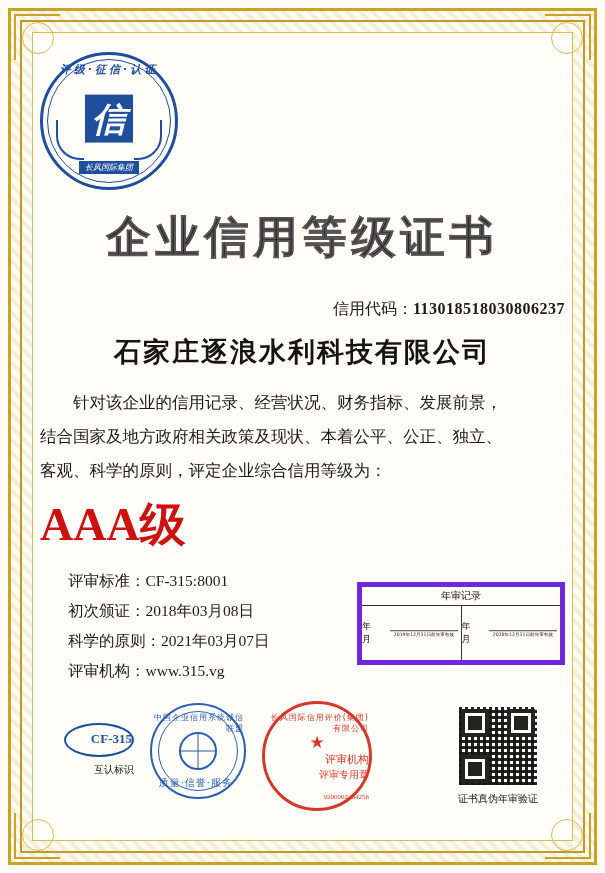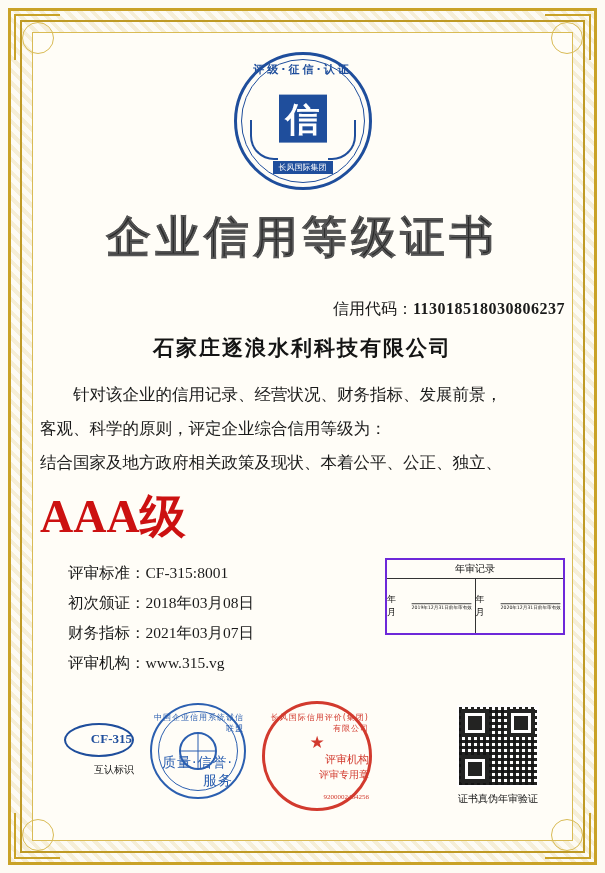--- a/index.html
+++ b/index.html
@@ -68,22 +68,23 @@
 
   
   .content {
     position: absolute;
     left: 40px; top: 42px; right: 40px; bottom: 40px;
   }
 
   
   .emblem-wrap {
     display: flex;
-    justify-content: center;
+    justify-content: flex-start;
     margin-top: 10px;
+    font-style: italic;
   }
   .emblem {
     position: relative;
     width: 138px;
     height: 138px;
   }
   .emblem .ring {
     position: absolute;
     inset: 0;
     border: 3px solid #1f4e9c;
@@ -167,21 +168,21 @@
   }
   .credit-code .num {
     font-weight: bold;
     font-family: "Liberation Serif", serif;
     letter-spacing: 0.5px;
   }
 
   .company {
     margin-top: 14px;
     text-align: center;
-    font-size: 21px;
+    font-size: 27px;
     font-weight: bold;
     color: #141414;
     letter-spacing: 2px;
     font-family: Liberation Sans, sans-serif;
   }
 
   .body-text {
     margin-top: 16px;
     font-size: 16.5px;
     line-height: 34px;
@@ -214,24 +215,24 @@
   .details {
     font-size: 15.5px;
     line-height: 29px;
     color: #1a1a1a;
     font-family: "DejaVu Sans", sans-serif;
     margin-left: 28px;
   }
   .details .val { font-family: "Liberation Serif", serif; }
 
   .review-box {
-    width: 180px;
-    border: 2px solid #6d28d9;
+    width: 208px;
+    border: 5px solid #6d28d9;
     box-sizing: border-box;
-    margin-top: 0;
+    margin-top: 16px;
   }
   .review-box .rb-head {
     text-align: center;
     font-size: 10px;
     padding: 2px 0;
     border-bottom: 1px solid #333;
     color: #111;
     font-family: "DejaVu Sans", sans-serif;
   }
   .review-box .rb-cells {
@@ -344,21 +345,21 @@
     left: 0; right: 0;
     top: 7px;
     font-size: 8px;
     letter-spacing: 1px;
     font-family: "DejaVu Sans", sans-serif;
   }
   .seal-blue .ring-text-b {
     position: absolute;
     left: 0; right: 11px;
     bottom: 7px;
-    font-size: 14px;
+    font-size: 10px;
     letter-spacing: 1px;
     font-family: "DejaVu Sans", sans-serif;
     margin-top: 18px;
   }
 
   .seal-red {
     left: 222px;
     top: 0px;
   }
   .seal-red .circ {
@@ -478,38 +479,38 @@
     <div class="main-title">企业信用等级证书</div>
 
     <div class="credit-code">
       <span>信用代码：</span><span class="num">113018518030806237</span>
     </div>
 
     <div class="company">石家庄逐浪水利科技有限公司</div>
 
     <div class="body-text">
       <div><span class="indent"></span><span>针对该企业的信用记录、经营状况、财务指标、发展前景，</span></div>
+      <div>结合国家及地方政府相关政策及现状、本着公平、公正、独立、</div>
       <div>客观、科学的原则，评定企业综合信用等级为：</div>
-      <div>结合国家及地方政府相关政策及现状、本着公平、公正、独立、</div>
     </div>
 
     <div class="grade">
       <span class="aaa">AAA</span><span>级</span>
     </div>
 
     <div class="lower">
       <div class="details">
         <div>
           <span>评审标准：</span><span class="val">CF-315:8001</span>
         </div>
         <div>
           <span>初次颁证：</span><span class="val">2018年03月08日</span>
         </div>
         <div>
-          <span>财务指标：</span><span class="val">2021年03月07日</span>
+          <span>科学的原则：</span><span class="val">2021年03月07日</span>
         </div>
         <div>
           <span>评审机构：</span><span class="val">www.315.vg</span>
         </div>
       </div>
 
       <div class="review-box">
         <div class="rb-head">年审记录</div>
         <div class="rb-cells">
           <div class="rb-cell">

